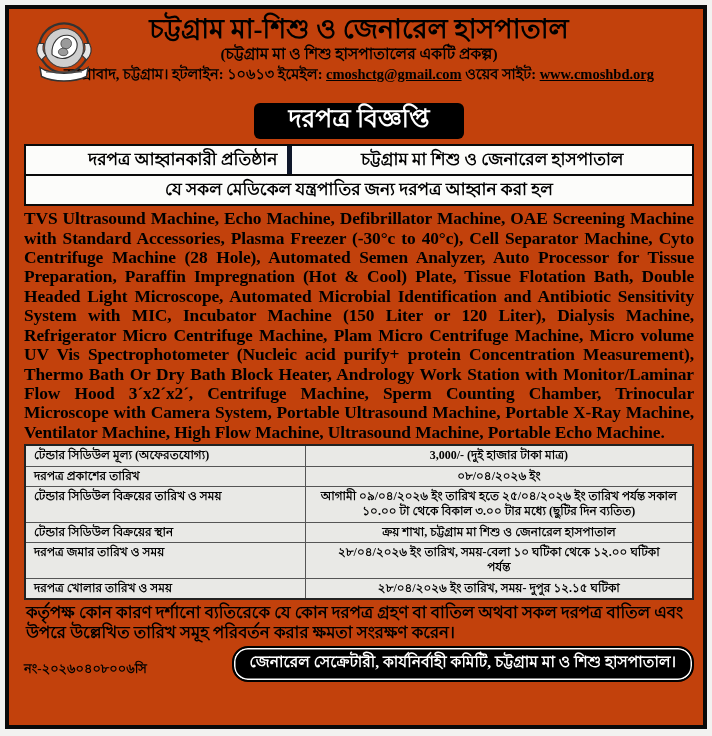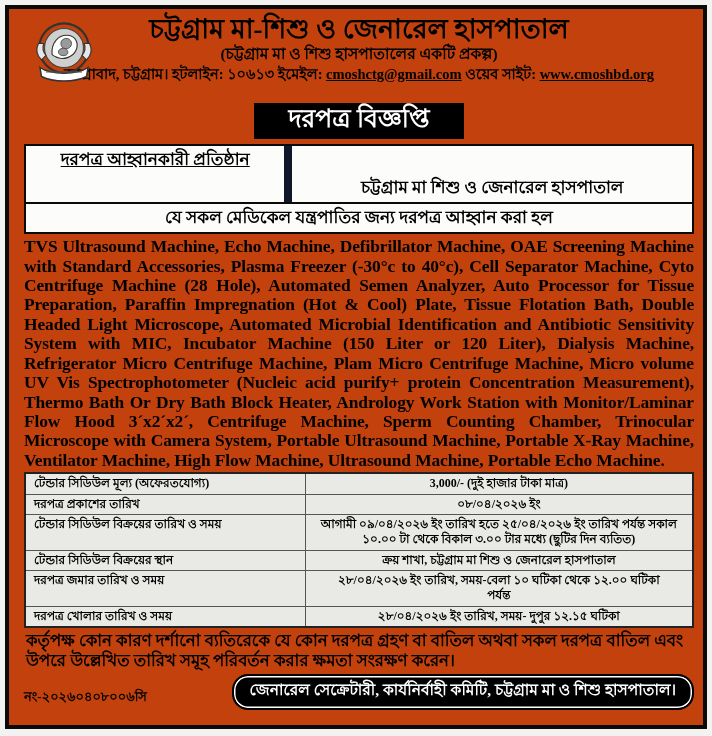--- a/index.html
+++ b/index.html
@@ -23,29 +23,29 @@
   .logo{position:absolute;left:2px;top:4px;width:76px;height:78px;}
   .h-title{font-size:27px;font-weight:700;line-height:1.15;letter-spacing:0;}
   .h-sub{font-size:15.5px;font-weight:700;line-height:1.15;text-align:center;}
   .h-addr{font-size:14.5px;font-weight:700;margin-top:3px;line-height:1.2;}
   .h-addr .link{font-weight:700;text-decoration:underline;color:#000;margin-top:48px;}
   
   .band-wrap{text-align:center;margin:5px 0 5px 0;}
   .band{
     display:inline-block;background:#000;color:#fff;
     font-size:25px;font-weight:700;
-    padding:2px 34px 5px 34px;line-height:1.15;
+    padding:2px 34px 5px 34px;line-height:1.15;border-radius:6px;
   }
   
   .info-table{border:2px solid #0a0a0a;background:#fcfcfa;}
   .info-row{display:flex;align-items:stretch;border-bottom:2px solid #0a0a0a;}
   .info-row:last-child{border-bottom:none;}
   .info-cell{font-size:17px;font-weight:700;padding:3px 10px 4px 10px;box-sizing:border-box;line-height:1.25;}
-  .info-label{width:40%;border-right:8px solid #0f172a;text-align:center;text-decoration:underline;}
-  .info-value{flex:1;text-align:center;margin-top:28px;}
+  .info-label{width:40%;border-right:5px solid #0f172a;text-align:right;}
+  .info-value{flex:1;text-align:center;}
   .info-full{width:100%;text-align:center;}
   
   .equipment{
     margin:3px 0 2px 0;
     font-size:17.4px;font-weight:700;
     line-height:1.115;
     text-align:justify;
     letter-spacing:-0.1px;
   }
   

